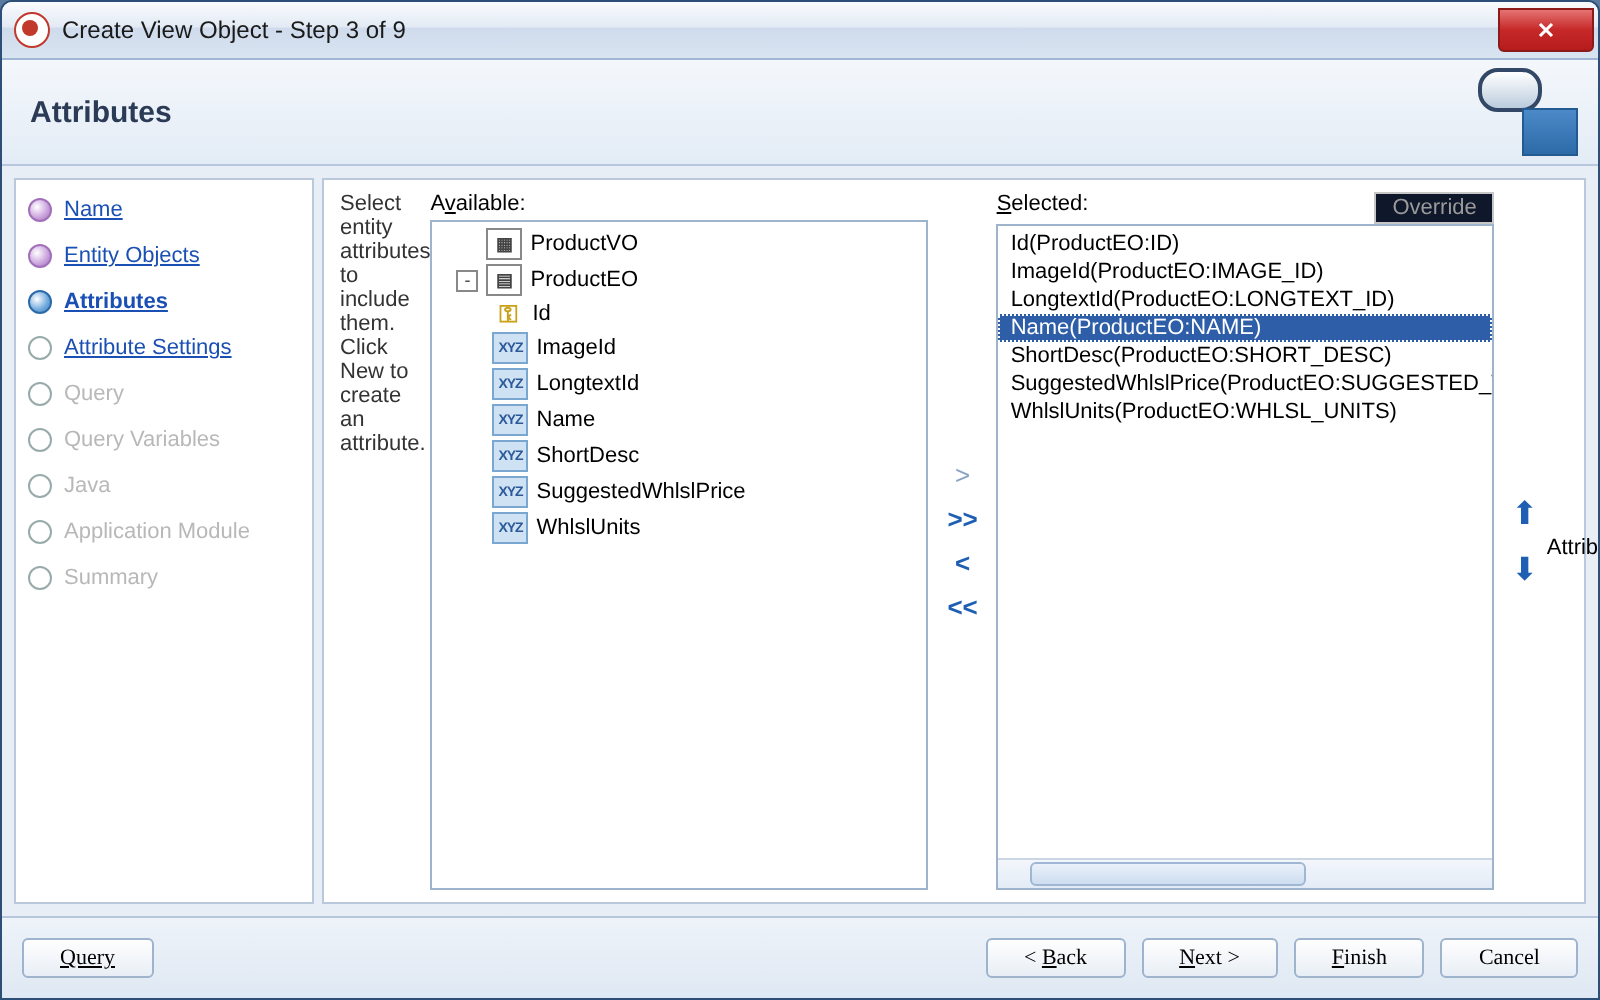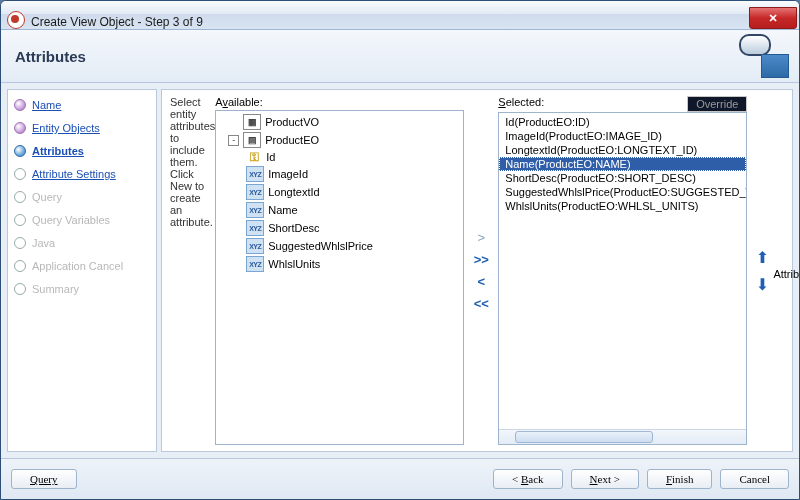--- a/index.html
+++ b/index.html
@@ -1,17 +1,17 @@
 <!DOCTYPE html>
 <html><head>
 <meta charset="utf-8">
 <style>
 html,body{margin:0;padding:0;font-family:"Segoe UI",Tahoma,Arial,sans-serif;font-size:11px;color:#000;background:#5a7aa0;height:500px;width:800px;overflow:hidden}
 .window{width:800px;height:500px;background:#e8eef5;border:1px solid #2d4f77;box-sizing:border-box;border-radius:6px 6px 0 0;overflow:hidden;display:flex;flex-direction:column}
-.titlebar{height:28px;background:linear-gradient(to bottom,#f9fbfd 0%,#e2eaf4 45%,#cfdbec 46%,#d9e4f1 100%);display:flex;align-items:flex-end;padding-left:6px;border-bottom:1px solid #9fb6d4}
+.titlebar{height:28px;background:linear-gradient(to bottom,#f9fbfd 0%,#e2eaf4 45%,#cfdbec 46%,#d9e4f1 100%);display:flex;align-items:center;padding-left:6px;border-bottom:1px solid #9fb6d4}
 .titlebar .app-icon{width:16px;height:16px;border-radius:50%;background:#fff;border:1px solid #c0392b;position:relative;margin-right:6px;flex:none}
 .titlebar .app-icon::after{content:"";position:absolute;left:3px;top:3px;width:8px;height:8px;border-radius:50%;background:#c0392b}
 .titlebar .title{flex:1;color:#1a1a1a;font-size:12px}
 .titlebar .close{width:46px;height:20px;margin-right:2px;background:linear-gradient(to bottom,#e57373 0%,#c62828 50%,#b71c1c 100%);border:1px solid #8b1a1a;border-radius:0 0 3px 3px;display:flex;align-items:center;justify-content:center;color:#fff;font-weight:bold}
 .header{height:52px;background:linear-gradient(to bottom,#f4f7fb 0%,#e3ecf6 100%);border-bottom:1px solid #b7c7dd;display:flex;align-items:center;padding:0 14px;position:relative}
 .header h1{margin:0;font-size:15px;font-weight:bold;color:#2b3a55}
 .header .deco{position:absolute;right:10px;top:4px;width:60px;height:44px}
 .header .deco .g{position:absolute;right:18px;top:0;width:28px;height:18px;border:2px solid #334866;border-radius:10px;background:linear-gradient(#fff,#bcd)}
 .header .deco .m{position:absolute;right:0;bottom:0;width:26px;height:22px;background:linear-gradient(#4c89c8,#2c6aa8);border:1px solid #245a92}
 .body{flex:1;display:flex;min-height:0;padding:6px;gap:4px}
@@ -104,21 +104,21 @@
         <div class="nav-item">
           <div class="nav-bullet"></div>
           <span class="nav-disabled">Query Variables</span>
         </div>
         <div class="nav-item">
           <div class="nav-bullet"></div>
           <span class="nav-disabled">Java</span>
         </div>
         <div class="nav-item">
           <div class="nav-bullet"></div>
-          <span class="nav-disabled">Application Cancel</span>
+          <span class="nav-disabled">Application Module</span>
         </div>
         <div class="nav-item">
           <div class="nav-bullet"></div>
           <span class="nav-disabled">Summary</span>
         </div>
       </div>
 
     <div class="main">
       <div class="instr">Select entity attributes to include them.  Click New to create an attribute.</div>
 

